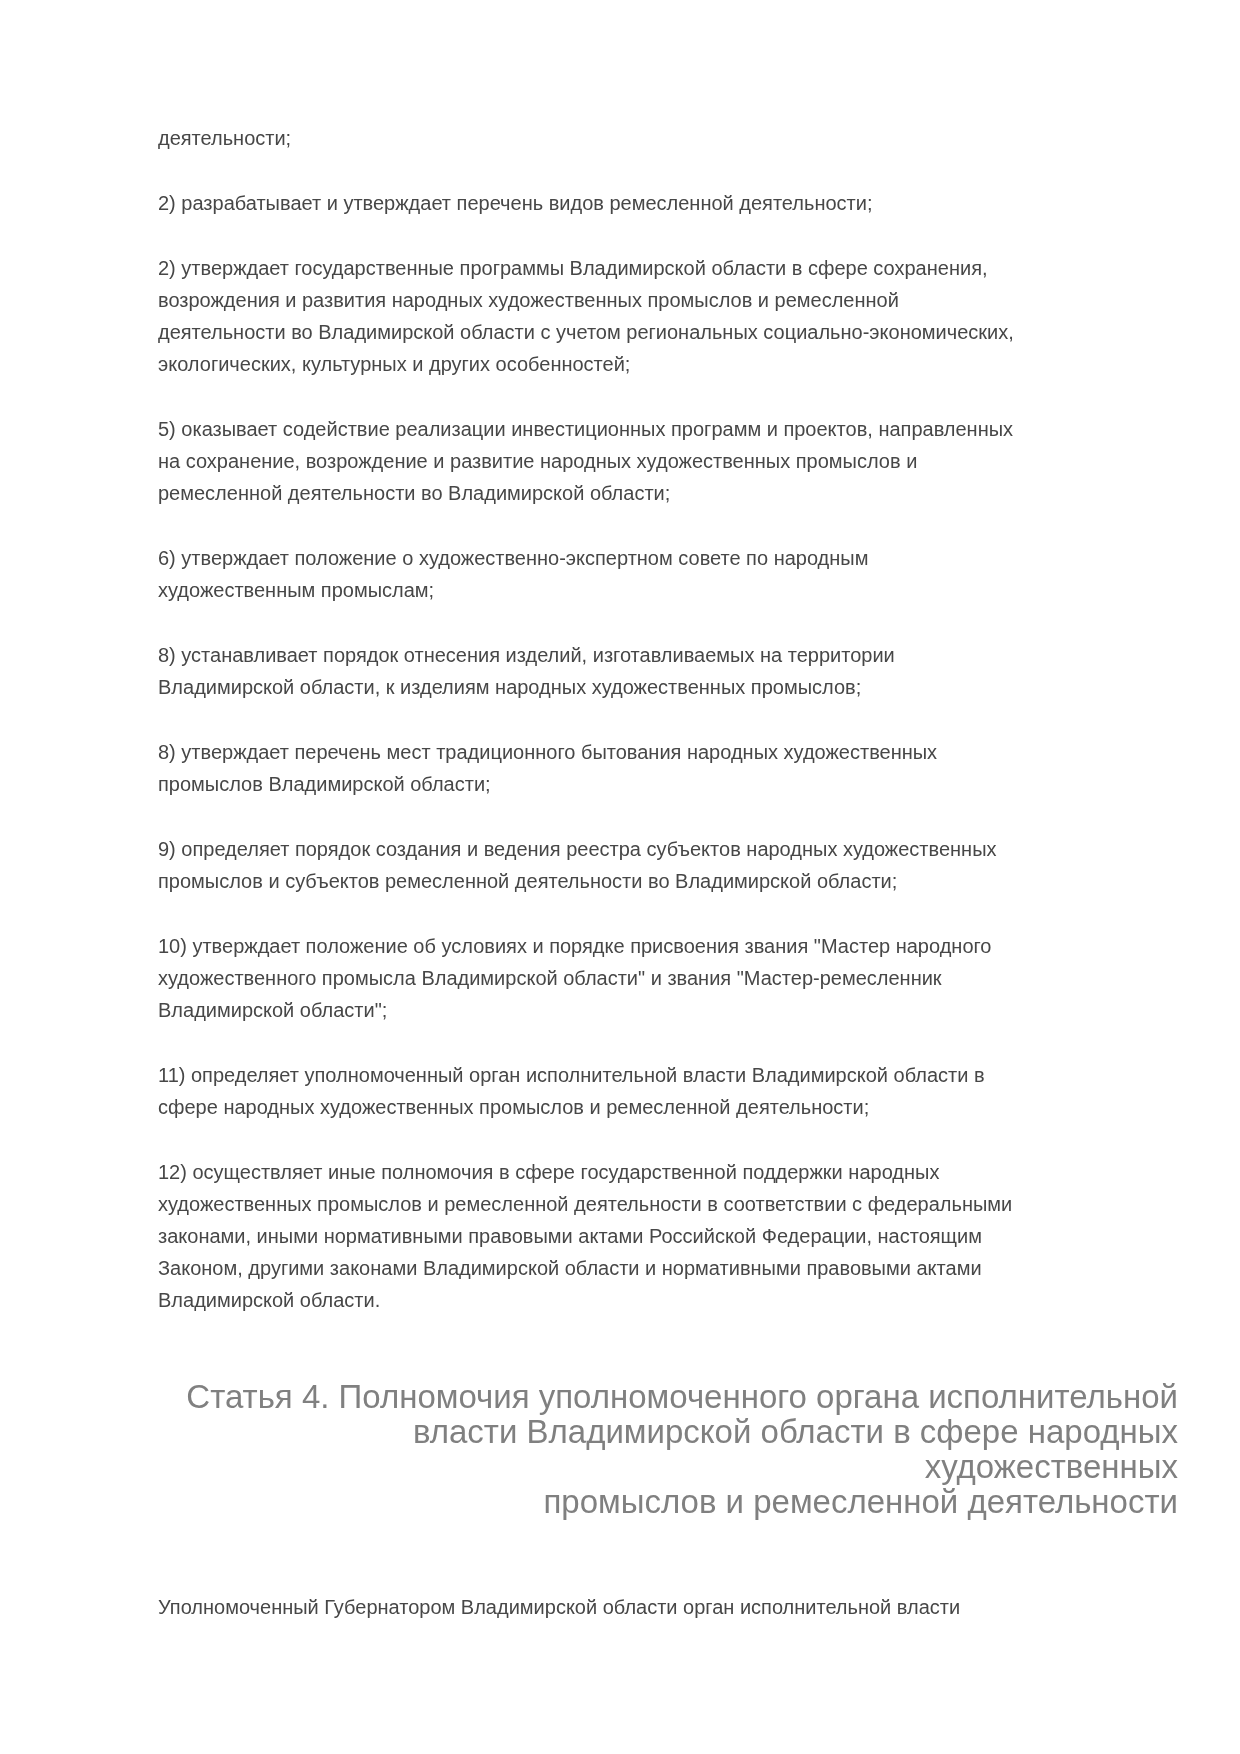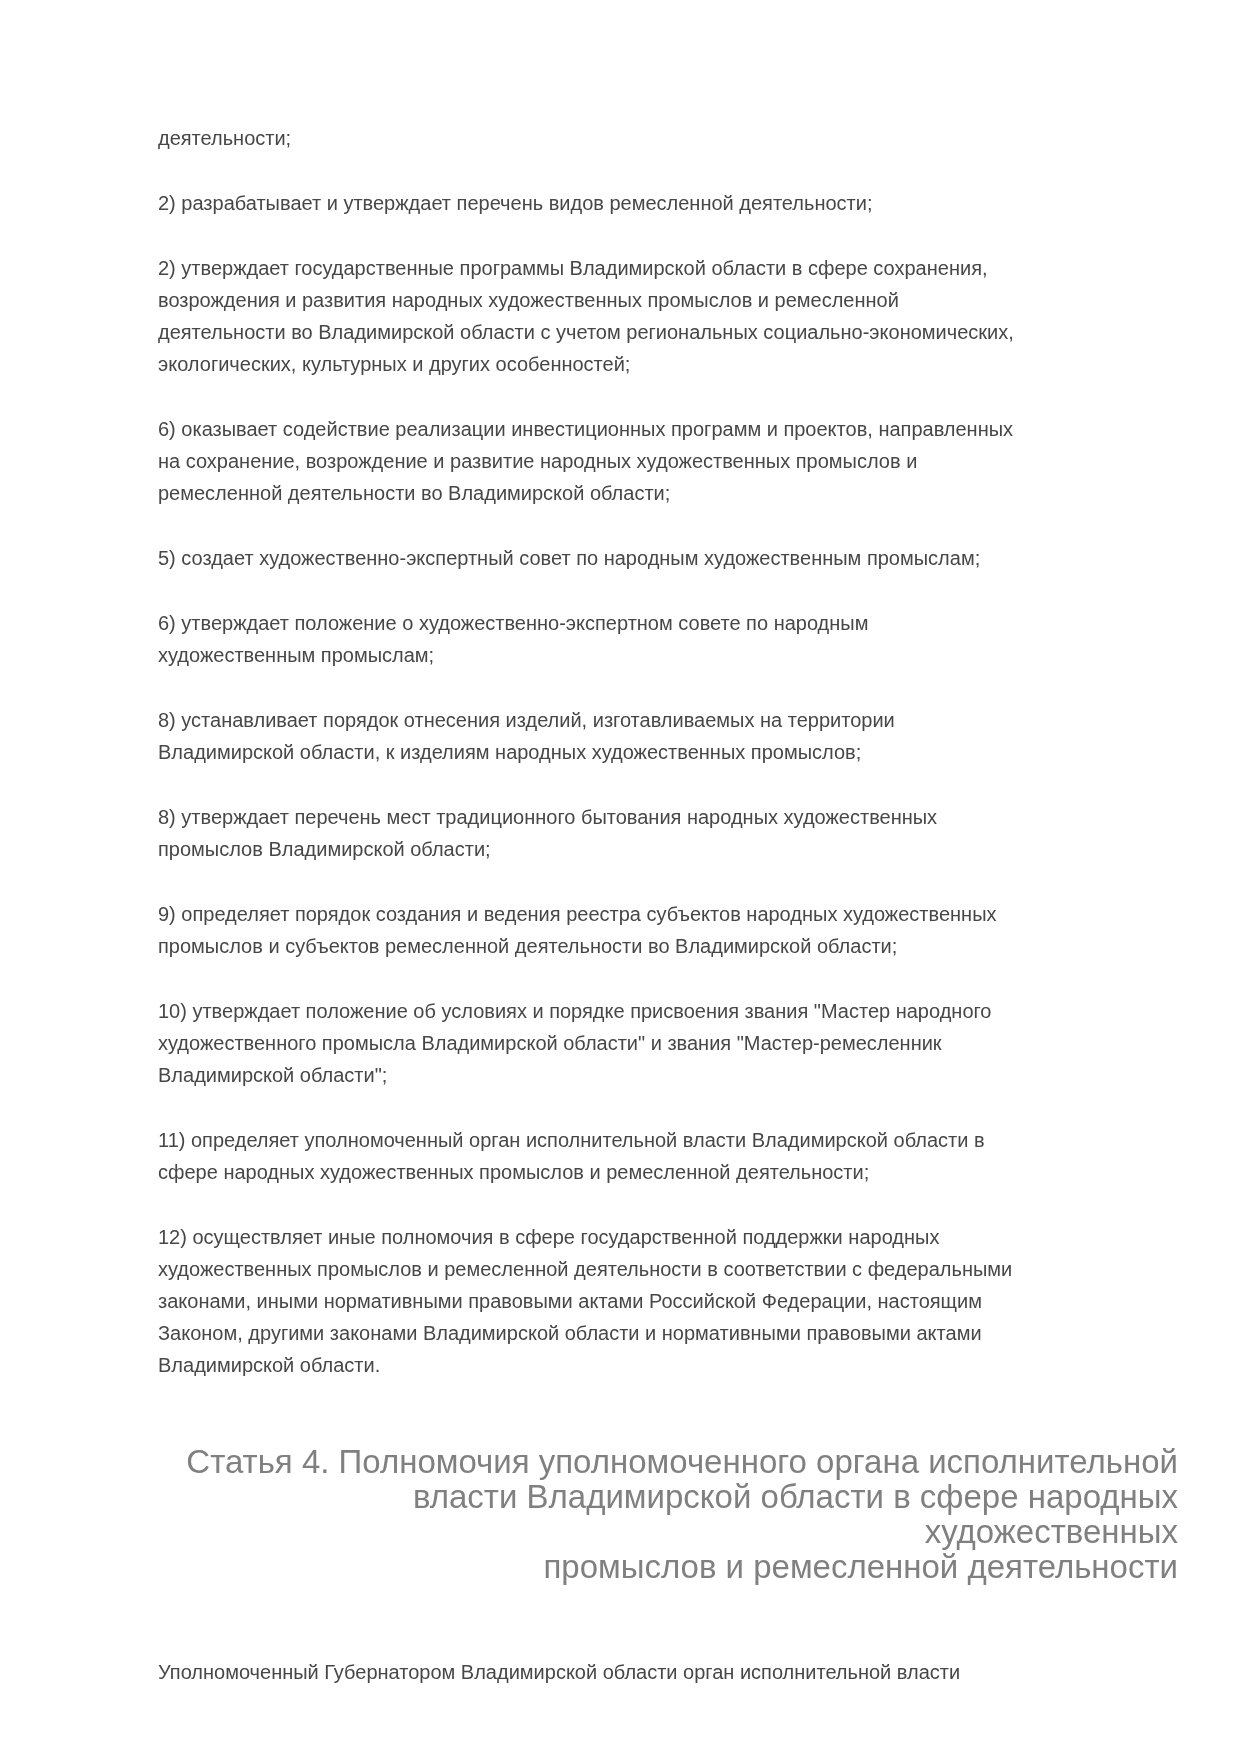--- a/index.html
+++ b/index.html
@@ -51,24 +51,23 @@
 <body>
 
 <div class="page">
   <div class="content">
     <p class="para">деятельности;</p>
     <p class="para">2) разрабатывает и утверждает перечень видов ремесленной деятельности;</p>
     <p class="para">2) утверждает государственные программы Владимирской области в сфере сохранения,
 возрождения и развития народных художественных промыслов и ремесленной
 деятельности во Владимирской области с учетом региональных социально-экономических,
 экологических, культурных и других особенностей;</p>
-    <p class="para">6) оказывает содействие реализации инвестиционных программ и проектов, направленных
+    <p class="para">5) оказывает содействие реализации инвестиционных программ и проектов, направленных
 на сохранение, возрождение и развитие народных художественных промыслов и
 ремесленной деятельности во Владимирской области;</p>
-    <p class="para">5) создает художественно-экспертный совет по народным художественным промыслам;</p>
     <p class="para">6) утверждает положение о художественно-экспертном совете по народным
 художественным промыслам;</p>
     <p class="para">8) устанавливает порядок отнесения изделий, изготавливаемых на территории
 Владимирской области, к изделиям народных художественных промыслов;</p>
     <p class="para">8) утверждает перечень мест традиционного бытования народных художественных
 промыслов Владимирской области;</p>
     <p class="para">9) определяет порядок создания и ведения реестра субъектов народных художественных
 промыслов и субъектов ремесленной деятельности во Владимирской области;</p>
     <p class="para">10) утверждает положение об условиях и порядке присвоения звания "Мастер народного
 художественного промысла Владимирской области" и звания "Мастер-ремесленник

